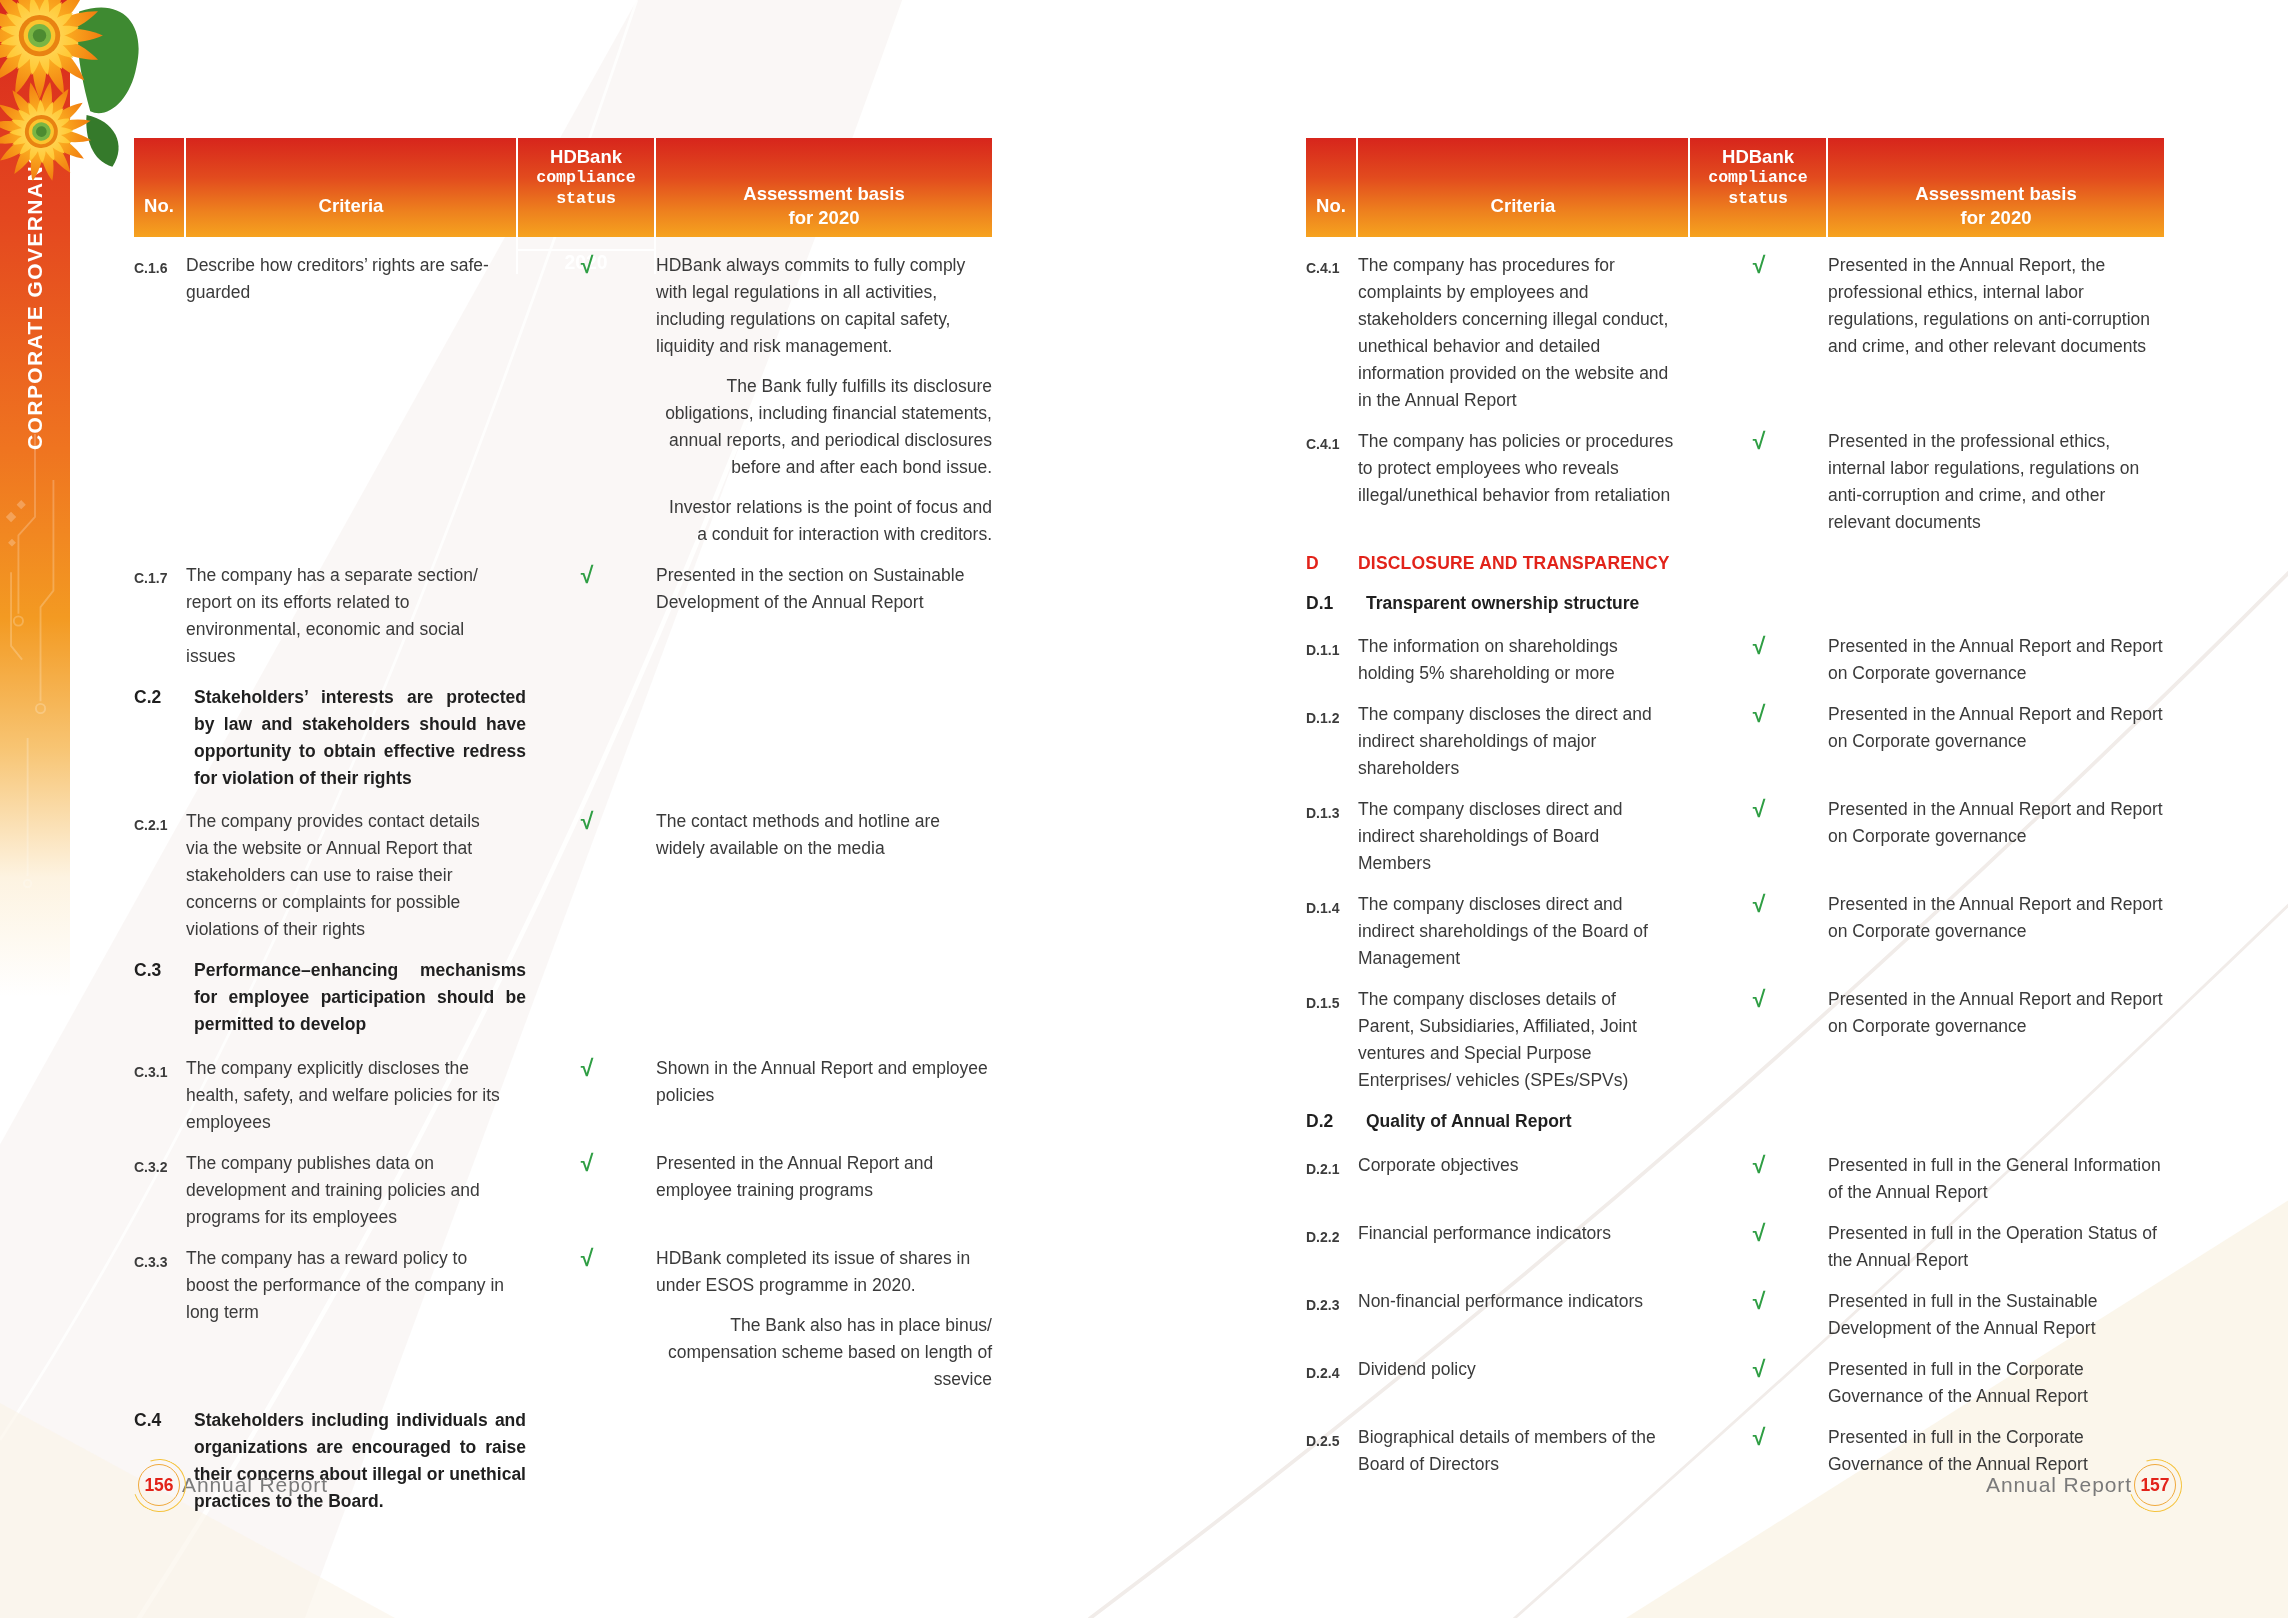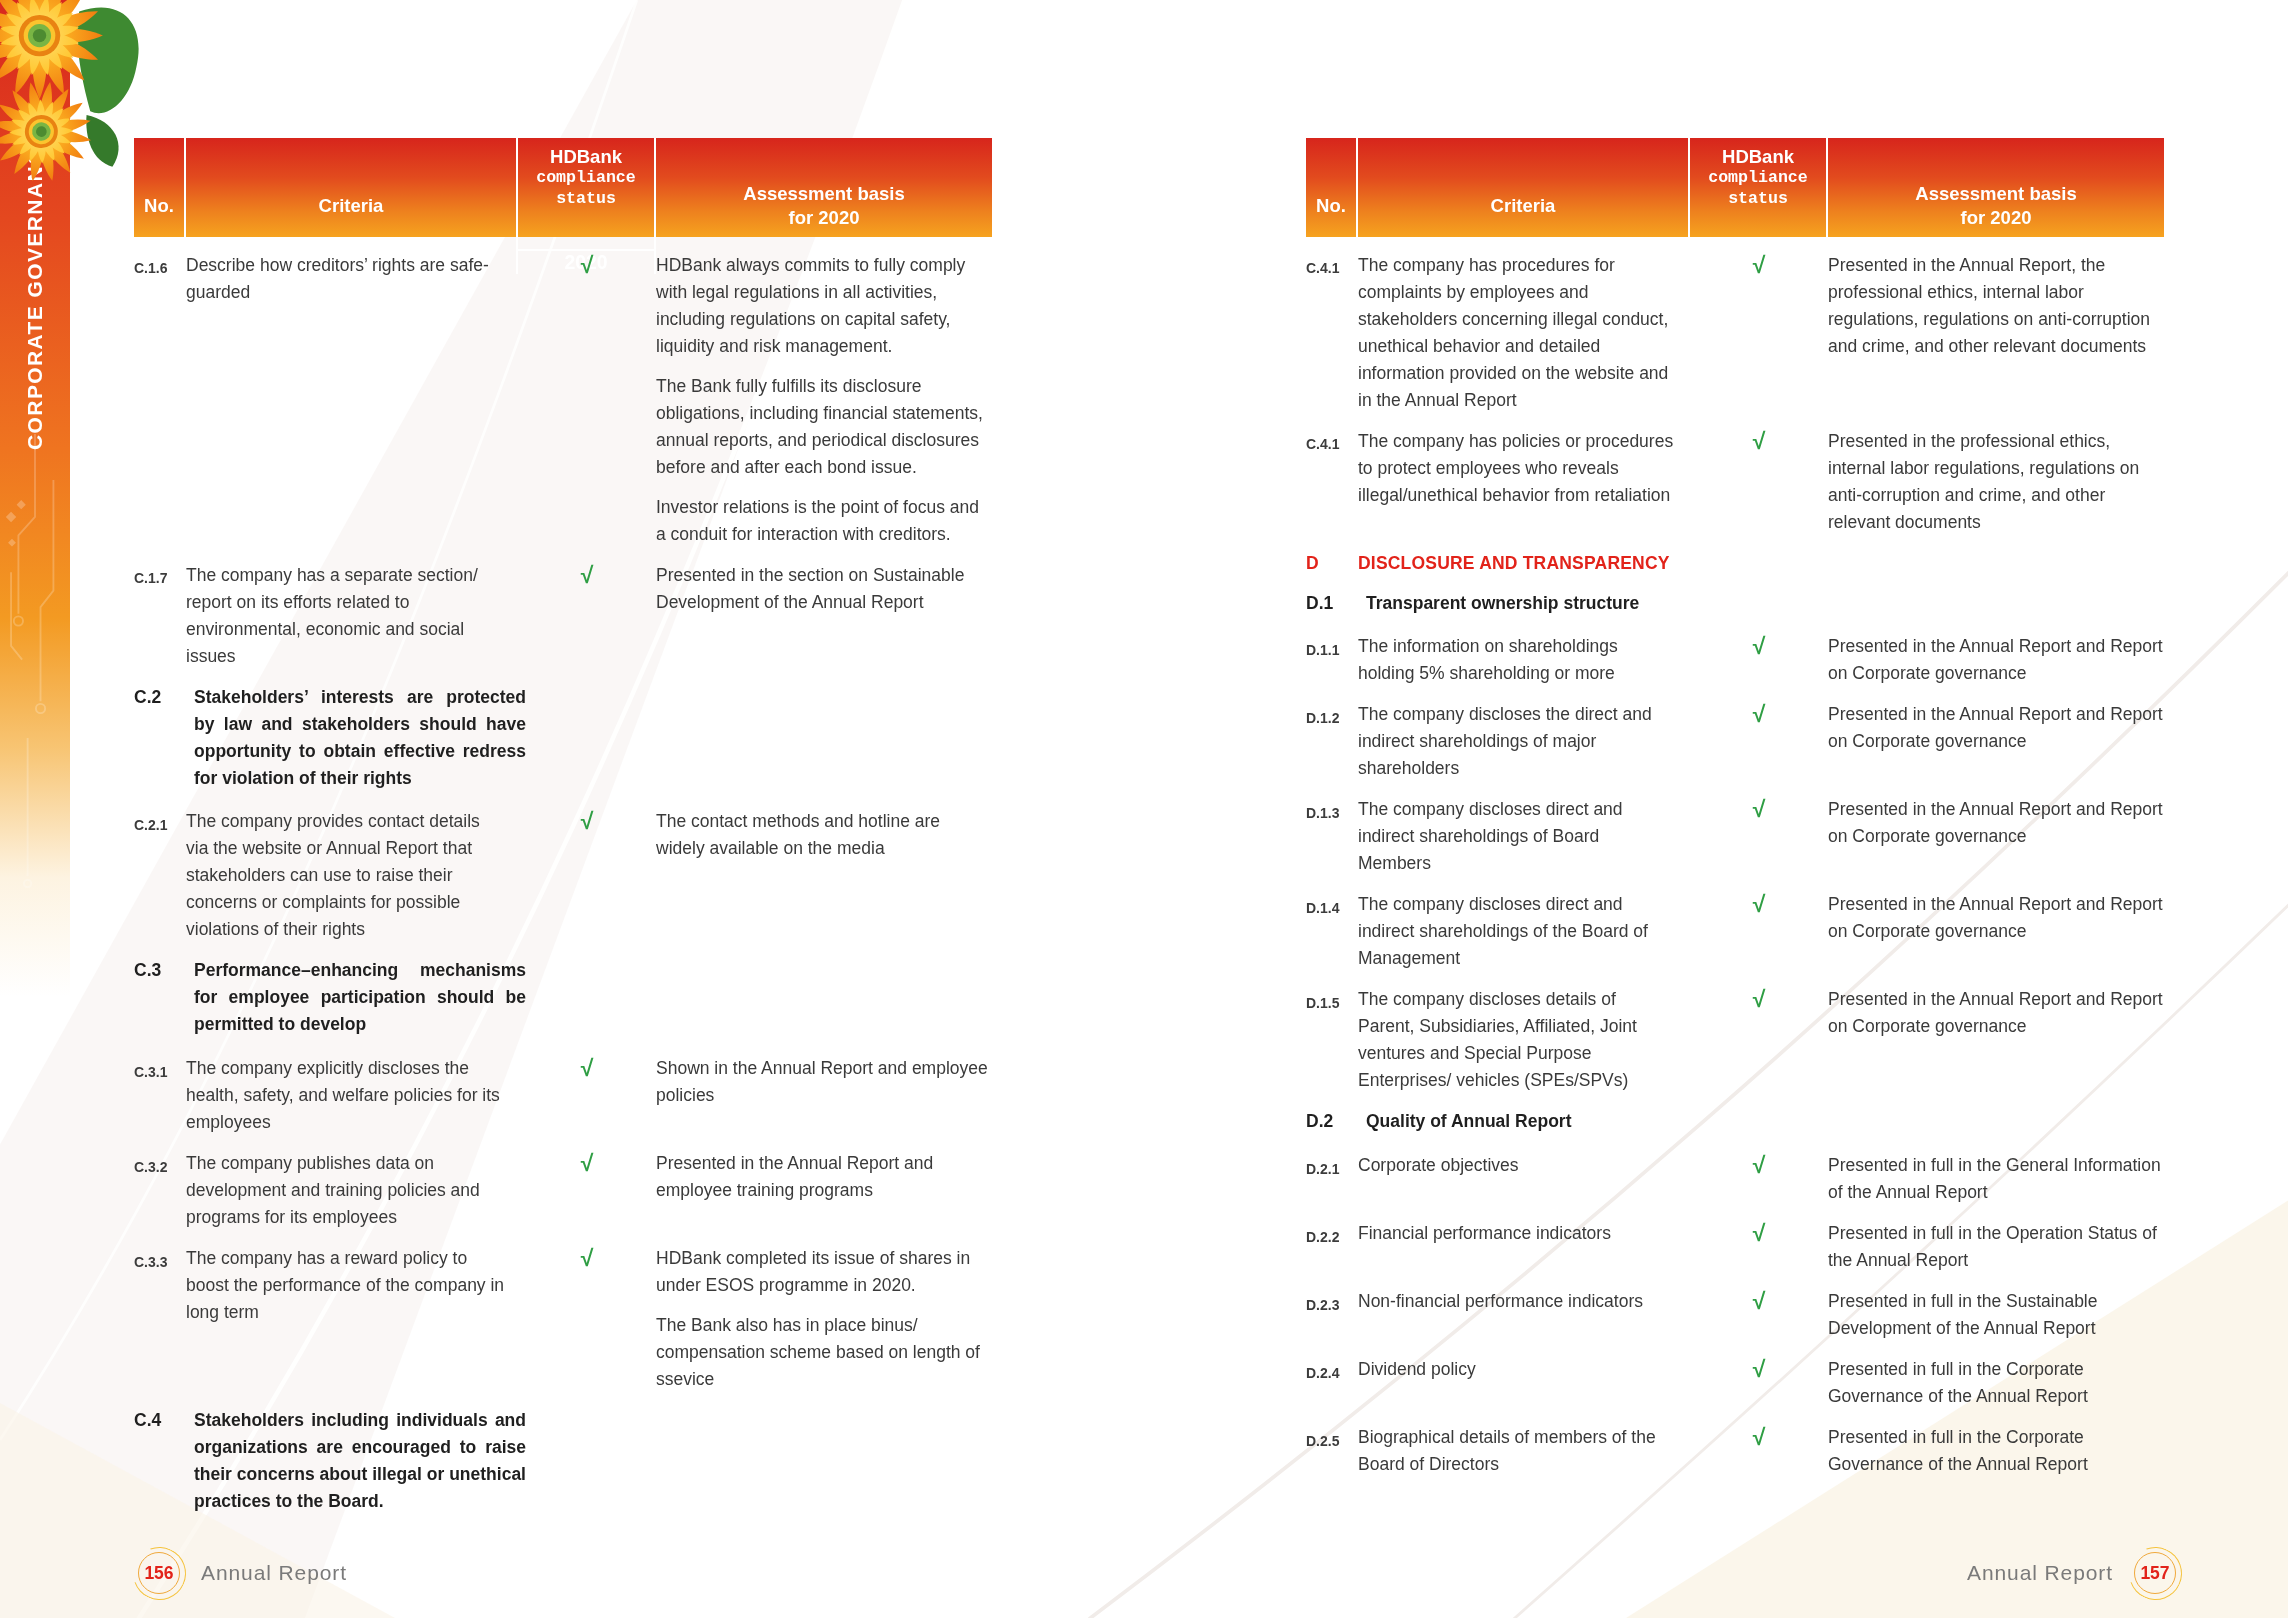--- a/index.html
+++ b/index.html
@@ -51,32 +51,32 @@
   
   .rows { margin-top:14.8px; }
   .row {
     display:grid; grid-template-columns:52px 332px 138px 1fr;
     margin-bottom:14px; font-size:17.5px; line-height:27px;
   }
   .row .no { font-size:14px; font-weight:600; color:#3c3c3c; padding-top:3.7px; }
   .row .criteria { padding-right:13px; }
   .row .check { text-align:center; }
   .row .check .glyph { color:#2f9e44; font-size:23px; font-weight:bold; }
-  .row .assessment p + p { margin-top:13px; }
+  .row .assessment p + p { margin-top:13px;text-align:right; }
 
   .row.section { font-weight:bold; color:#1f1f1f; margin:5.5px 0 16.6px;gap:8px; }
   .row.section .no { font-size:17.5px; font-weight:bold; padding-top:0; color:#1f1f1f; }
   .row.section .title { grid-column:2 / 3; text-align:justify; }
 
   .row.section_red { font-weight:bold; color:#e2231a; margin:9.2px 0 13px; }
   .row.section_red .no { font-size:17.5px; font-weight:bold; padding-top:0; color:#e2231a; }
   .row.section_red .title { grid-column:2 / 4; text-align:left; letter-spacing:0.2px; }
 
   
-  .footer { position:absolute; top:1552px; display:flex; align-items:center; gap:21px;justify-content:center; }
+  .footer { position:absolute; top:1464px; display:flex; align-items:center; gap:2px;justify-content:center; }
   .footer.fleft  { left:138px; }
   .footer.fright { right:113px; }
   .footer .label { color:#7a7a7a; font-size:21px; letter-spacing:0.9px; font-weight:500; }
   .badge {
     position:relative; width:42px; height:42px; border-radius:50%;
     border:1.8px solid #f0a93c; display:flex; align-items:center; justify-content:center;
     color:#e2231a; font-weight:bold; font-size:17.5px; background:transparent;
   }
   .badge::before {
     content:""; position:absolute; inset:-6.5px; border-radius:50%;

